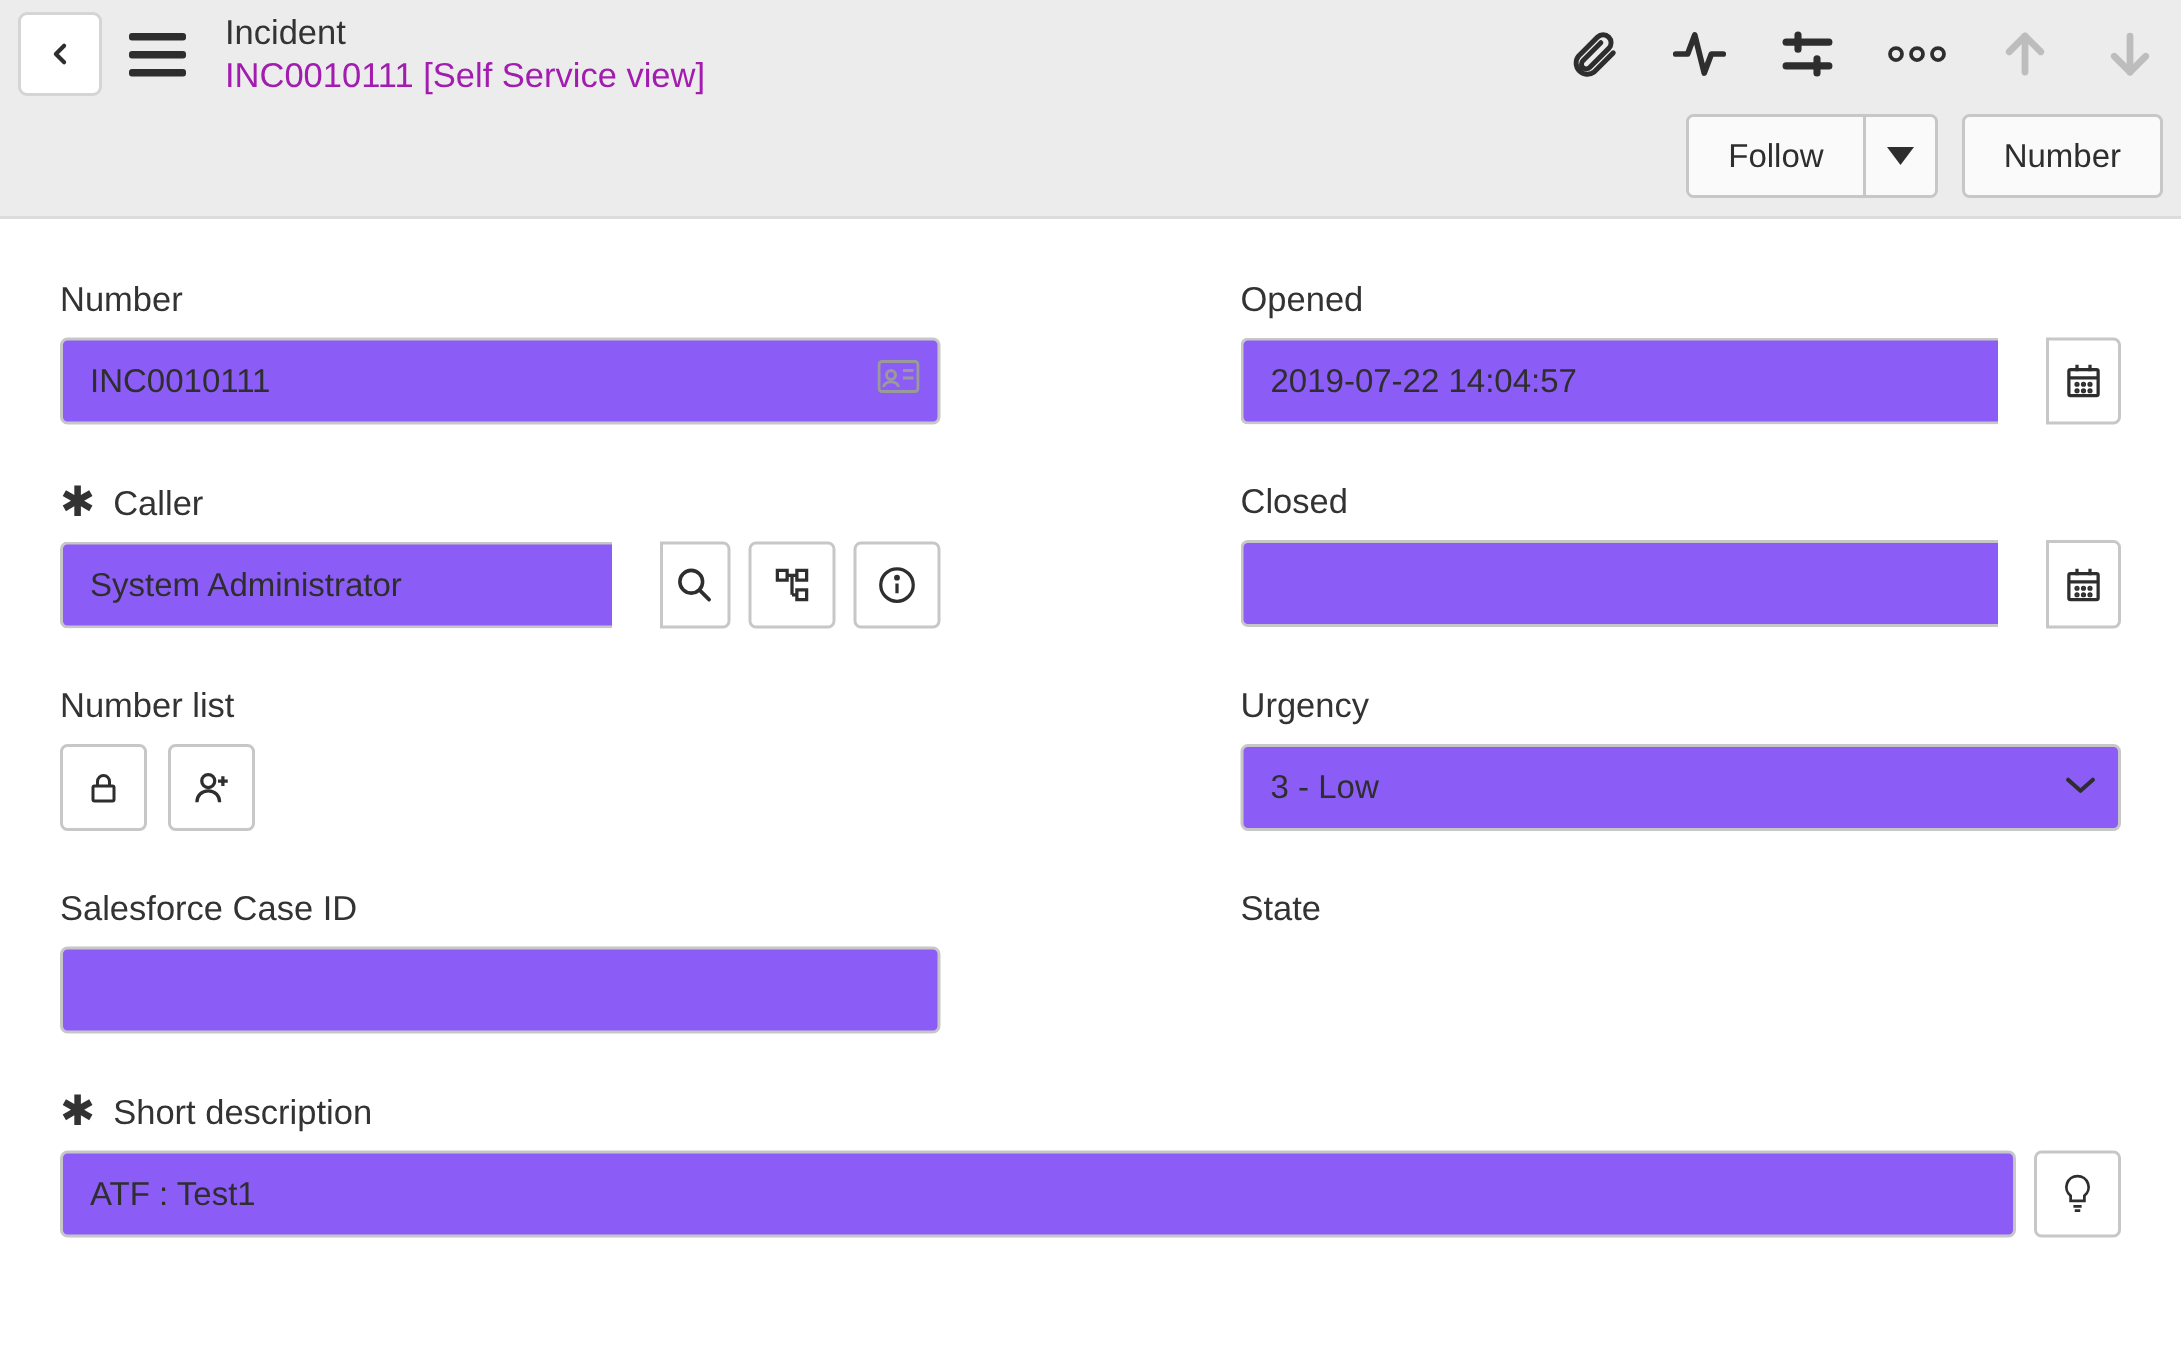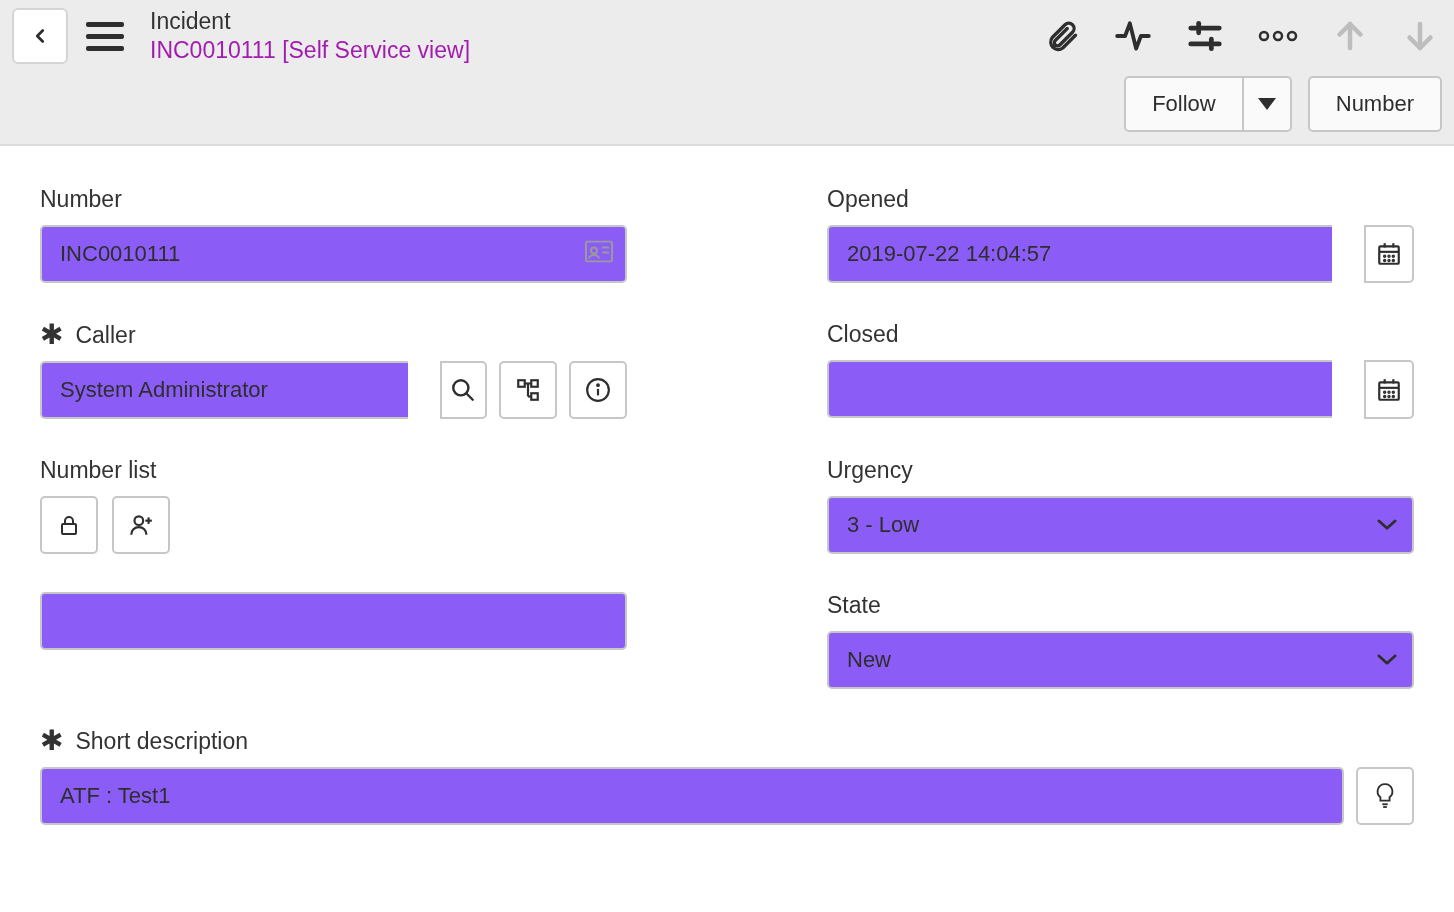--- a/index.html
+++ b/index.html
@@ -337,35 +337,30 @@
       <input class="text-input" readonly="" value="3 - Low" style="">
       <span class="select-caret">
         <svg width="22" height="14" viewBox="0 0 24 14" fill="none" stroke="#2e2e2e" stroke-width="3" stroke-linecap="round" stroke-linejoin="round">
             <polyline points="3 3 12 11 21 3"></polyline>
           </svg>
       </span>
     </div>
   </div>
 
   <div class="field">
+    <div class="label-row">
+        <span>Salesforce Case ID</span>
+      </div>
     <input class="text-input" value="" style="">
   </div>
 
   <div class="field">
     <div class="label-row">
         <span>State</span>
       </div>
-    <div class="select-wrap">
-      <input class="text-input" readonly="" value="New" style="">
-      <span class="select-caret">
-        <svg width="22" height="14" viewBox="0 0 24 14" fill="none" stroke="#2e2e2e" stroke-width="3" stroke-linecap="round" stroke-linejoin="round">
-            <polyline points="3 3 12 11 21 3"></polyline>
-          </svg>
-      </span>
-    </div>
   </div>
 
   <div class="field row-full">
     <div class="label-row">
       <span class="req">✱</span>
       <span>Short description</span>
     </div>
     <div class="input-with-appendix">
       <input class="text-input" style="flex: 1 1 0%;" value="ATF : Test1">
       <div class="sq-btn">

